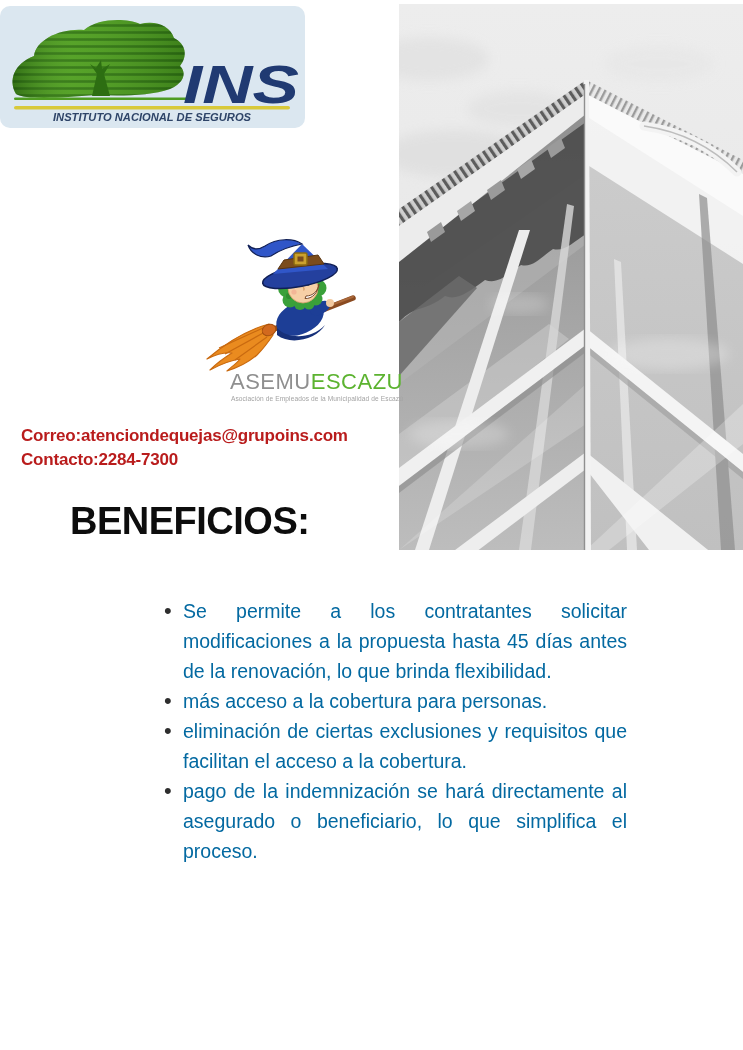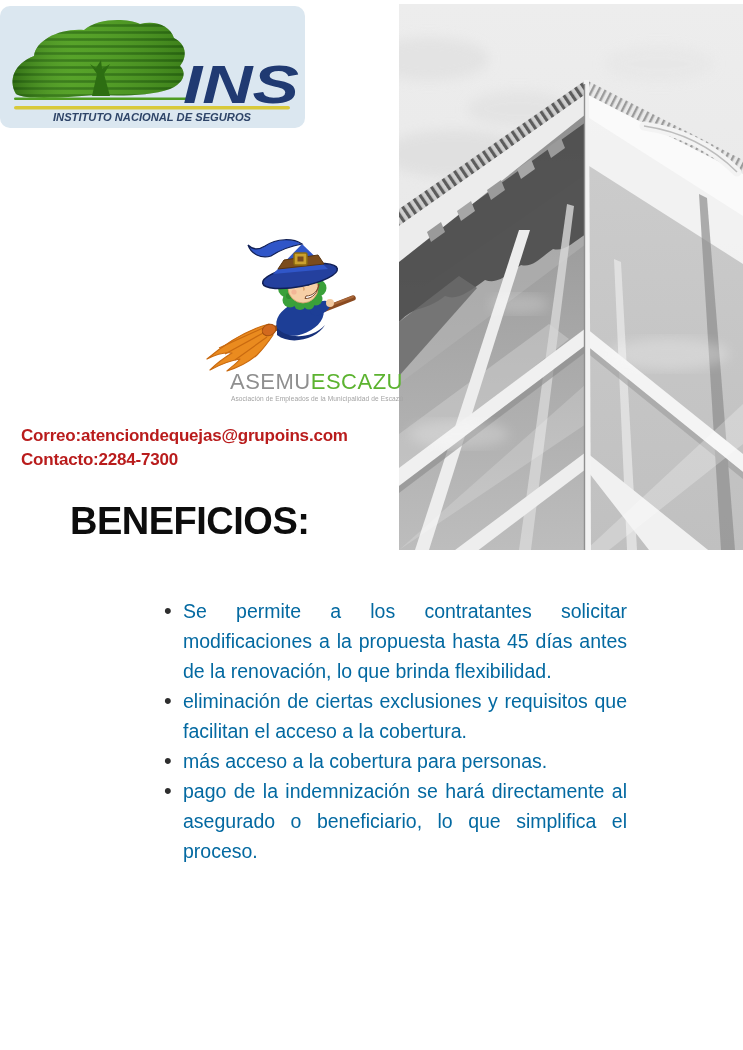--- a/index.html
+++ b/index.html
@@ -297,18 +297,18 @@
 
   <div class="contact">
     <div>Correo:atenciondequejas@grupoins.com</div>
     <div>Contacto:2284-7300</div>
   </div>
 
   <h1 class="benefits-heading">BENEFICIOS:</h1>
 
   <ul class="benefits-list">
     <li>Se permite a los contratantes solicitar modificaciones a la propuesta hasta 45 días antes de la renovación, lo que brinda flexibilidad.</li>
+    <li>más acceso a la cobertura para personas.</li>
     <li>eliminación de ciertas exclusiones y requisitos que facilitan el acceso a la cobertura.</li>
-    <li>más acceso a la cobertura para personas.</li>
     <li>pago de la indemnización se hará directamente al asegurado o beneficiario, lo que simplifica el proceso.</li>
   </ul>
 
 </div>
 
 </body></html>

